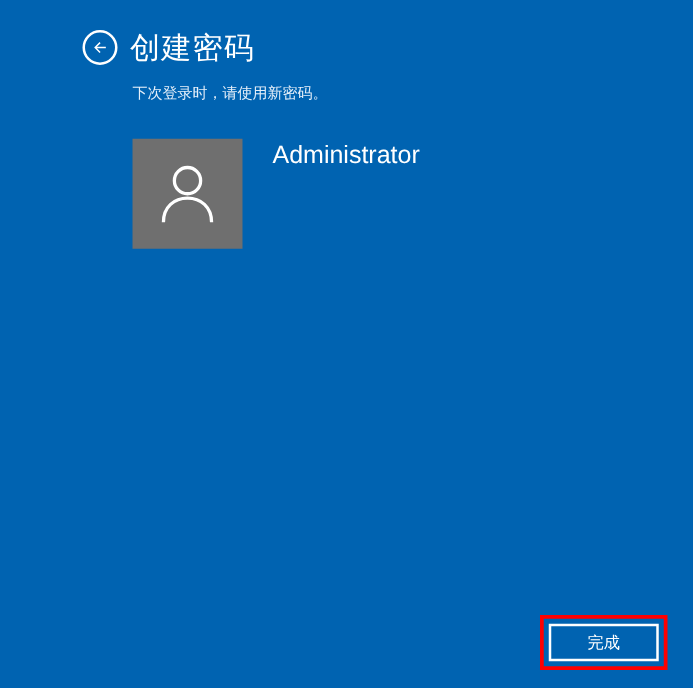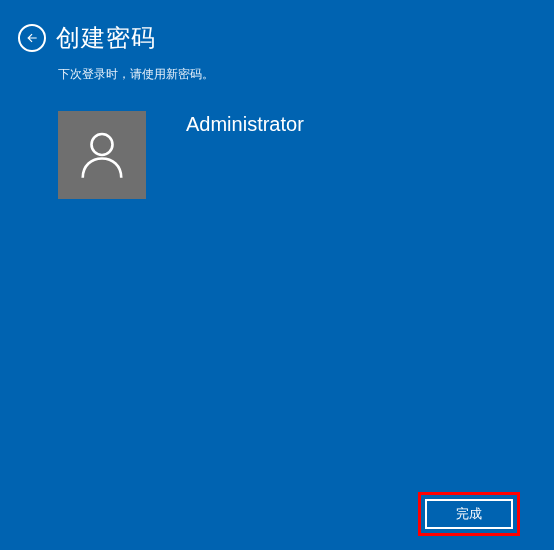--- a/index.html
+++ b/index.html
@@ -9,20 +9,21 @@
     overflow: hidden;
     font-family: "Microsoft YaHei", "Segoe UI", sans-serif;
     background: #0063b1;
     color: #ffffff;
   }
   .page {
     width: 554px;
     height: 550px;
     position: relative;
     background: #0063b1;
+    padding-left: 48px;
   }
   .header {
     display: flex;
     align-items: center;
     padding: 22px 18px 6px 18px;
   }
   .back-btn {
     width: 28px;
     height: 28px;
     border-radius: 50%;
@@ -42,21 +43,20 @@
   }
   .subtitle {
     font-size: 12px;
     margin: 6px 0 0 58px;
     color: #e6f0fa;
   }
   .account {
     display: flex;
     align-items: flex-start;
     margin: 28px 0 0 58px;
-    gap: 16px;
   }
   .avatar {
     width: 88px;
     height: 88px;
     background: #6f6f6f;
     display: flex;
     align-items: center;
     justify-content: center;
   }
   .avatar svg { display: block; }
@@ -69,21 +69,21 @@
     font-weight: 300;
   }
   .account-type {
     font-size: 11px;
     margin-top: 4px;
     color: #e6f0fa;
   }
   .footer {
     position: absolute;
     bottom: 14px;
-    right: 34px;
+    right: 20px;
     display: flex;
     gap: 8px;
     align-items: center;
   }
   .btn {
     height: 30px;
     min-width: 88px;
     border: 2px solid #ffffff;
     background: transparent;
     color: #ffffff;

